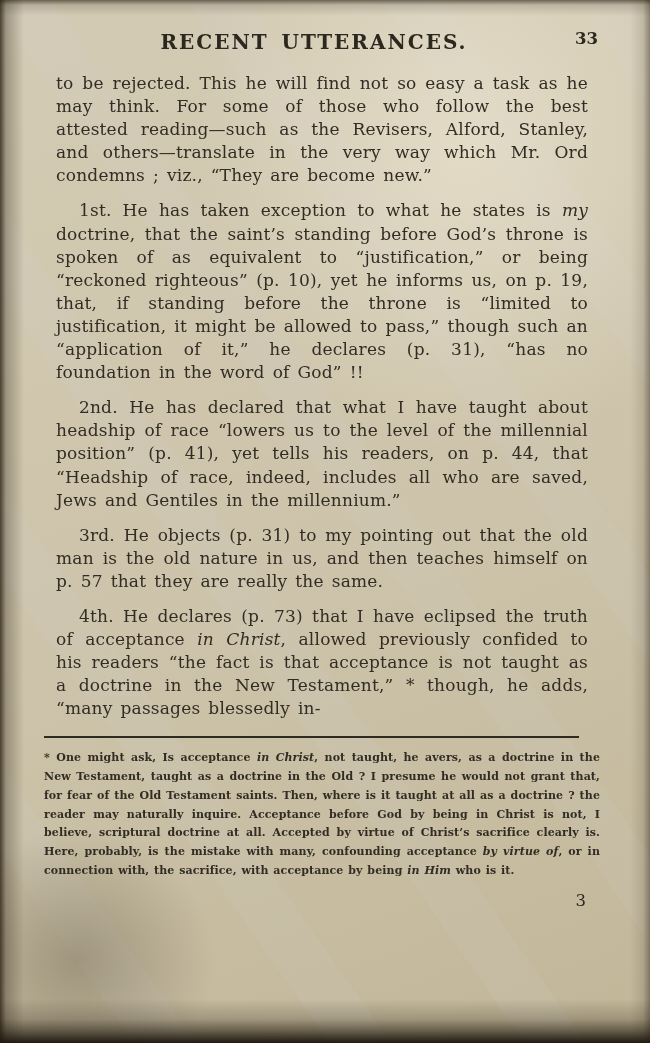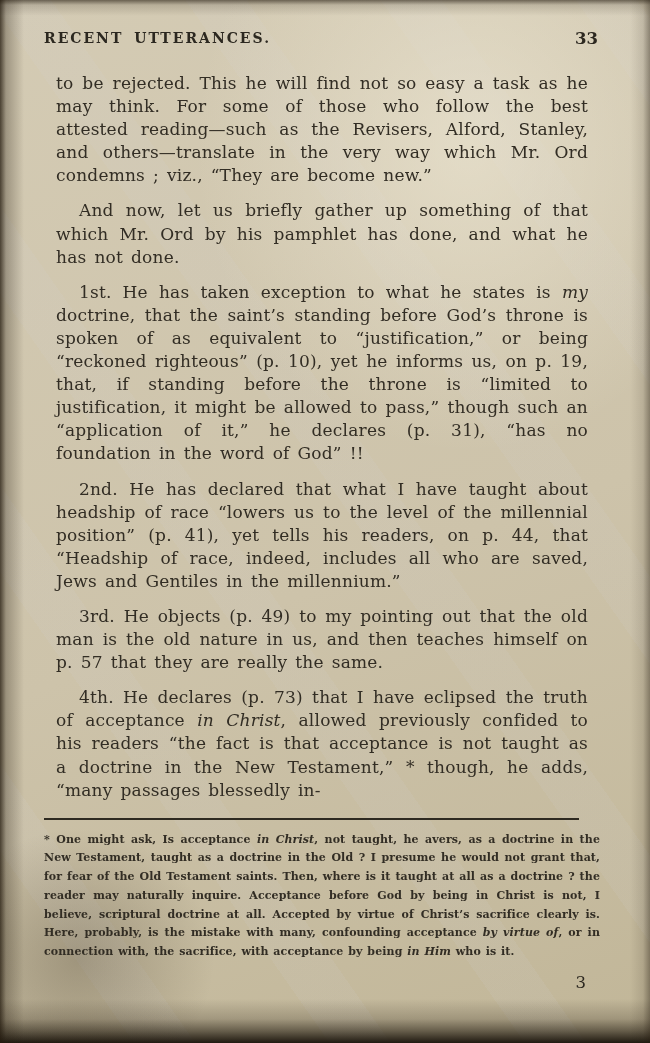--- a/index.html
+++ b/index.html
@@ -19,22 +19,22 @@
       linear-gradient(0deg, rgba(18,12,5,.92) 0, rgba(25,18,8,.55) 12px, rgba(35,26,14,.22) 24px, rgba(35,26,14,0) 44px),
       radial-gradient(ellipse 60% 42% at 72% 14%, rgba(242,236,218,.55), rgba(242,236,218,0) 70%),
       repeating-linear-gradient(55deg, rgba(215,215,220,0) 0 110px, rgba(210,210,218,.10) 110px 160px),
       linear-gradient(160deg,#d4cbb4 0%,#cdc3aa 55%,#c1b698 100%);
   }
   .text-col{
     position:absolute;left:44px;right:50px;top:30px;
   }
   .header{position:relative;height:22px;}
   .header .title{
-    position:absolute;left:0;right:16px;text-align:left;
-    font-weight:700;font-size:14px;letter-spacing:2px;word-spacing:4px;color:#2c2820;
+    position:absolute;left:0;right:16px;text-align:center;
+    font-weight:700;font-size:20px;letter-spacing:2px;word-spacing:4px;color:#2c2820;
   }
   .header .pageno{
     position:absolute;right:2px;top:-1px;
     font-weight:700;font-size:16.5px;color:#2c2820;text-align:center;
   }
   .body-text{margin-top:20px;font-size:17px;line-height:23.1px;text-align:justify;
     letter-spacing:.2px;word-spacing:.14em;color:#322d24;}
   .body-text p{margin:12px;}
   .body-text p.indent{text-indent:1.35em;}
   .fn-rule{
@@ -61,24 +61,23 @@
   <div class="scan-artifact"></div>
   <div class="text-col">
 
     <div class="header">
       <div class="title">RECENT UTTERANCES.</div>
       <div class="pageno">33</div>
     </div>
 
     <div class="body-text">
         <p class=""><span>to be rejected.  This he will find not so easy a task as he may think.  For some of those who follow the best attested reading—such as the Revisers, Alford, Stanley, and others—translate in the very way which Mr. Ord condemns ; viz., “They are become new.”</span></p>
-        <p class="indent"><span>And now, let us briefly gather up something of that which Mr. Ord by his pamphlet has done, and what he has not done.</span></p>
         <p class="indent"><span>1st.  He has taken exception to what he states is </span><i>my</i><span> doctrine, that the saint’s standing before God’s throne is spoken of as equivalent to “justification,” or being “reckoned righteous” (p. 10), yet he informs us, on p. 19, that, if standing before the throne is “limited to justification, it might be allowed to pass,” though such an “application of it,” he declares (p. 31), “has no foundation in the word of God” !!</span></p>
         <p class="indent"><span>2nd.  He has declared that what I have taught about headship of race “lowers us to the level of the millennial position” (p. 41), yet tells his readers, on p. 44, that “Headship of race, indeed, includes all who are saved, Jews and Gentiles in the millennium.”</span></p>
-        <p class="indent"><span>3rd.  He objects (p. 49) to my pointing out that the old man is the old nature in us, and then teaches himself on p. 57 that they are really the same.</span></p>
+        <p class="indent"><span>3rd.  He objects (p. 31) to my pointing out that the old man is the old nature in us, and then teaches himself on p. 57 that they are really the same.</span></p>
         <p class="indent"><span>4th.  He declares (p. 73) that I have eclipsed the truth of acceptance </span><i>in Christ</i><span>, allowed previously confided to his readers “the fact is that acceptance is not taught as a doctrine in the New Testament,” * though, he adds, “many passages blessedly in-</span></p>
       </div>
 
     <div class="fn-rule"></div>
 
     <p class="footnote"><span>* One might ask, Is acceptance </span><i>in Christ</i><span>, not taught, he avers, as a doctrine in the New Testament, taught as a doctrine in the Old ?  I presume he would not grant that, for fear of the Old Testament saints.  Then, where is it taught at all as a doctrine ? the reader may naturally inquire.  Acceptance before God by being in Christ is not, I believe, scriptural doctrine at all.  Accepted by virtue of Christ’s sacrifice clearly is.  Here, probably, is the mistake with many, confounding acceptance </span><i>by virtue of</i><span>, or in connection with, the sacrifice, with acceptance by being </span><i>in Him</i><span> who is it.</span></p>
 
     <div class="footer-pageno">3</div>
 
   </div>

